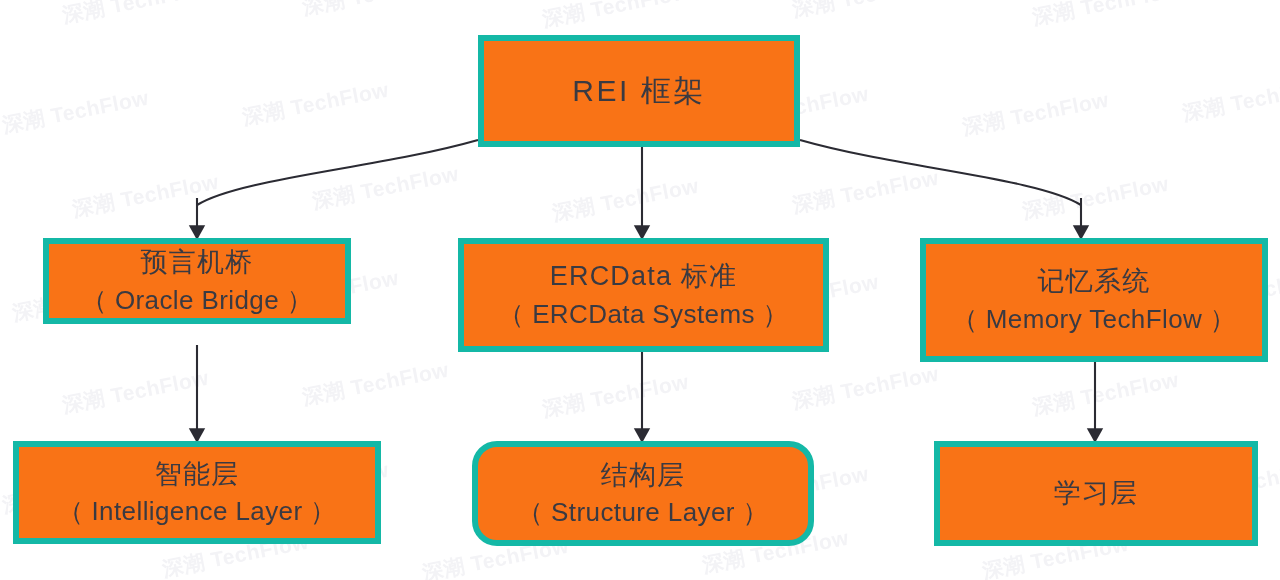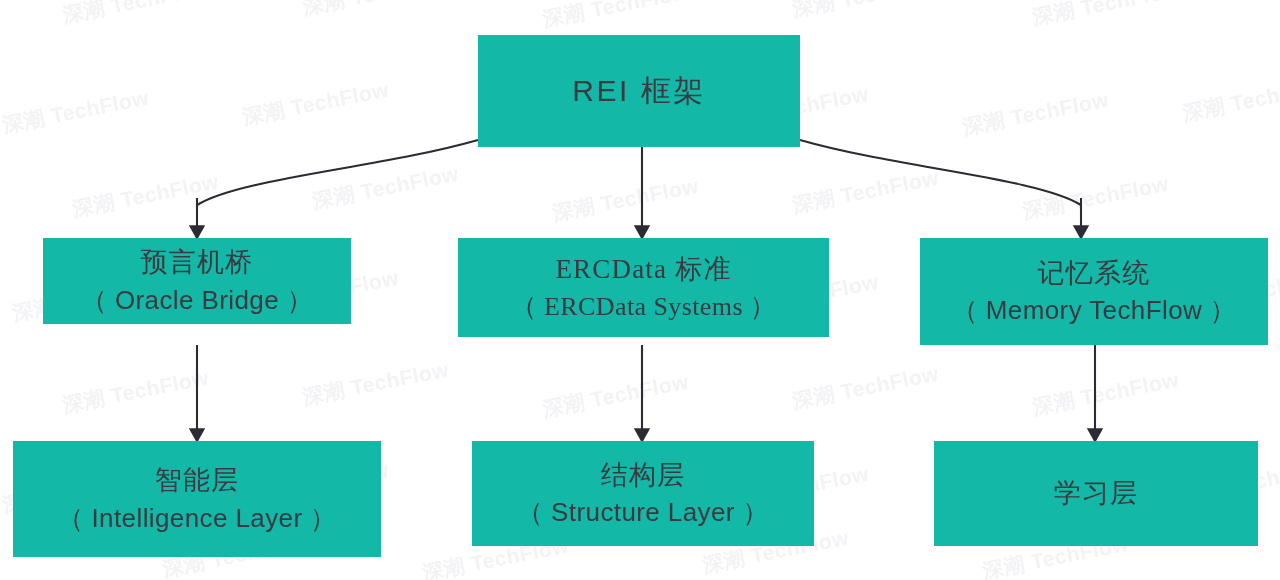--- a/index.html
+++ b/index.html
@@ -46,21 +46,21 @@
     inset: 0;
     z-index: 2;
     pointer-events: none;
   }
 
   
   .node {
     position: absolute;
     z-index: 3;
     box-sizing: border-box;
-    background: #14b8a6;
+    background: #f97316;
     border: 6px solid #14b8a6;
     display: flex;
     flex-direction: column;
     align-items: center;
     justify-content: center;
     color: #3a3a42;
     text-align: center;
     line-height: 1.28;
   }
   .node .line-primary {
@@ -75,24 +75,24 @@
     margin-top: 4px;
   }
   .node.root .line-primary {
     font-size: 30px;
     letter-spacing: 2.5px;
   }
 
   
   #node-root      { left: 478px;  top: 35px;  width: 322px; height: 112px; }
   #node-oracle    { left: 43px;   top: 238px; width: 308px; height: 86px; }
-  #node-ercdata   { left: 458px;  top: 238px; width: 371px; height: 99px; font-family: Liberation Serif, serif; }
-  #node-memory    { left: 920px;  top: 238px; width: 348px; height: 107px; }
-  #node-intel     { left: 13px;   top: 441px; width: 368px; height: 116px; align-items: center; }
-  #node-structure { left: 472px;  top: 441px; width: 342px; height: 105px; }
+  #node-ercdata   { left: 458px;  top: 238px; width: 371px; height: 114px; }
+  #node-memory    { left: 920px;  top: 238px; width: 348px; height: 124px; }
+  #node-intel     { left: 13px;   top: 441px; width: 368px; height: 103px; align-items: center; }
+  #node-structure { left: 472px;  top: 441px; width: 342px; height: 105px; border-radius: 25px; }
   #node-learning  { left: 934px;  top: 441px; width: 324px; height: 105px; }
 </style>
 </head>
 <body>
 
 <div id="diagram-root">
 
   <div id="watermark-layer">
       <div class="watermark-item" style="left: 60px; top: 2px; color: rgb(243, 243, 246); transform: rotate(-11deg);">深潮 TechFlow</div>
       <div class="watermark-item" style="left: 300px; top: -6px; color: rgb(243, 243, 246); transform: rotate(-11deg);">深潮 TechFlow</div>

